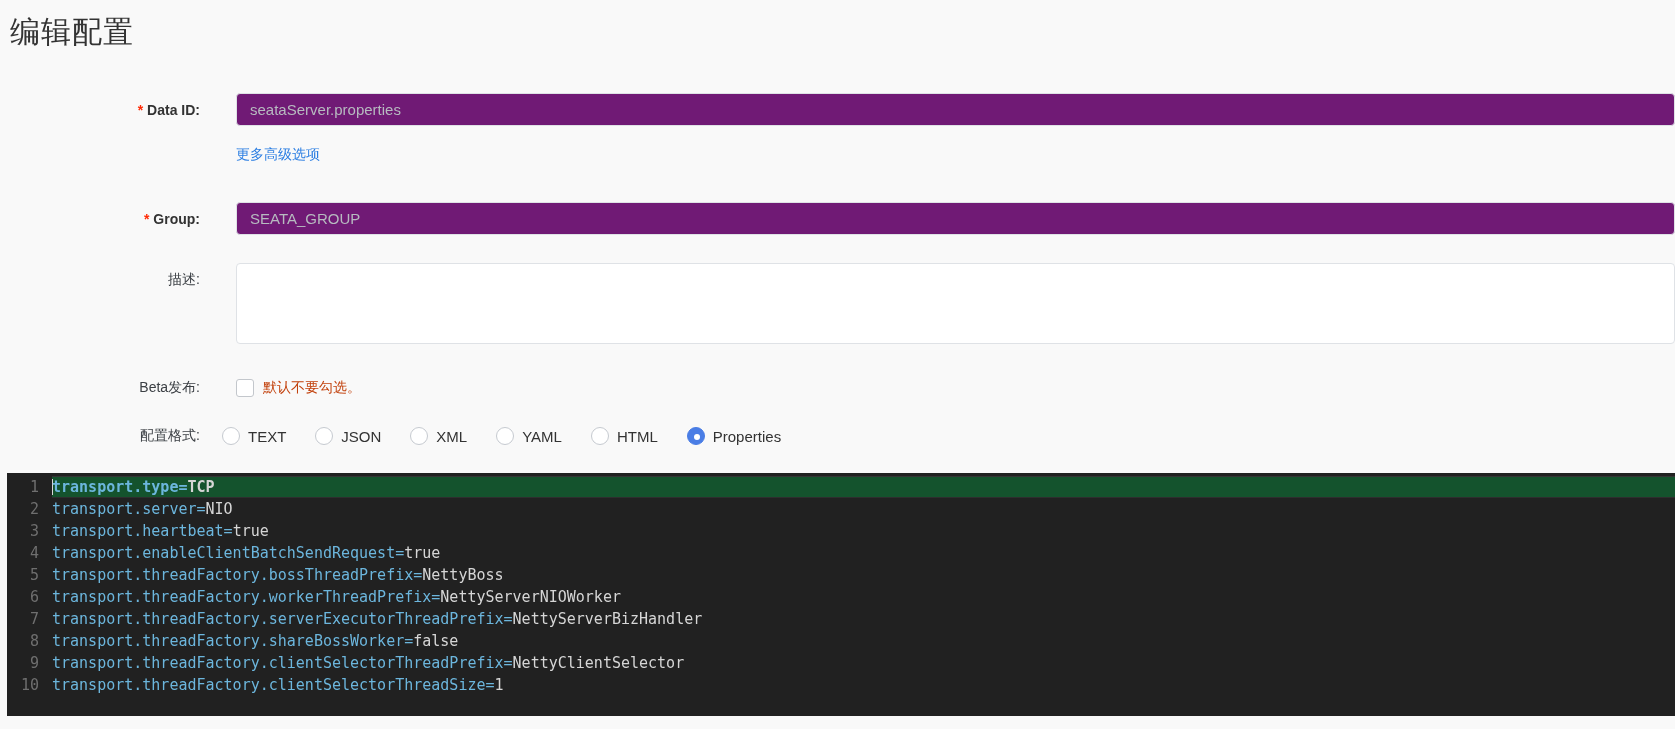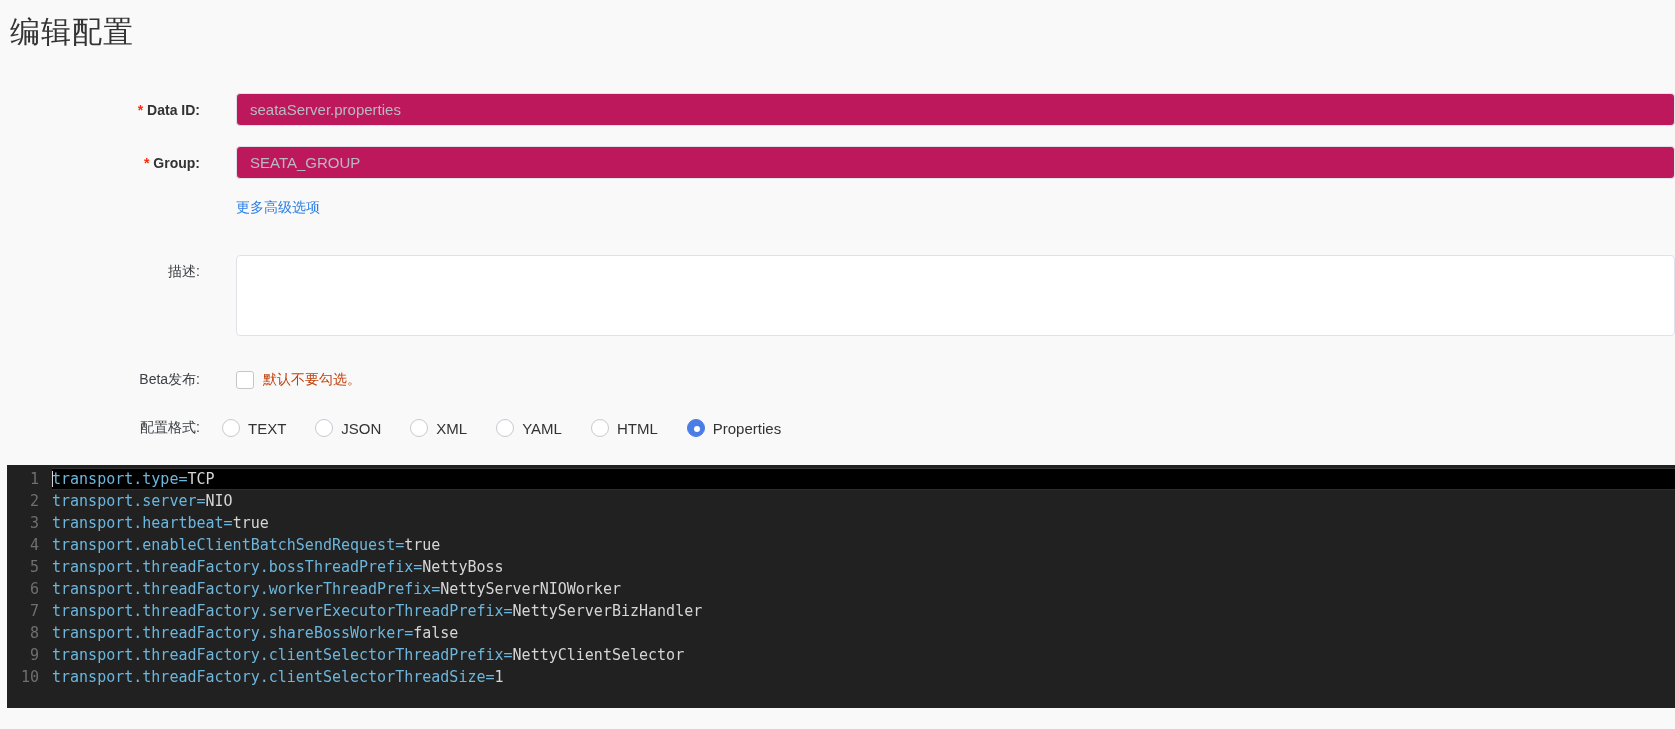--- a/index.html
+++ b/index.html
@@ -19,21 +19,21 @@
   .label-col {
     width:200px; flex:0 0 200px; text-align:right;
     font-size:14px; color:#3c4045; padding-top:0;
   }
   .label-col.en { font-weight:bold; color:#333; }
   .req-star { color:#ff2b06; font-weight:bold; margin-right:4px; font-size:14px; }
   .field-col { flex:1 1 auto; margin-left:36px; display:flex; align-items:center; }
 
   .text-input {
     width:100%; height:33px; border:1px solid #dfe2e6; border-radius:4px;
-    background:#be185d; color:#b7bbc0; font-size:15px; padding:0 13px;
+    background:#701a75; color:#b7bbc0; font-size:15px; padding:0 13px;
     font-family:"Liberation Sans","DejaVu Sans",sans-serif; outline:none;
   }
   .link { color:#2a7de2; font-size:14px; text-decoration:none; cursor:pointer; }
   .desc-textarea {
     width:100%; height:81px; border:1px solid #dfe2e6; border-radius:4px;
     background:#ffffff; resize:none; outline:none; font-size:14px; padding:8px 12px;
     font-family:"Liberation Sans","DejaVu Sans",sans-serif; color:#333;
   }
   .checkbox {
     width:18px; height:18px; border:1px solid #c3c7cc; border-radius:3px;
@@ -67,21 +67,21 @@
     font-family:"DejaVu Sans Mono","Liberation Mono",monospace;
     font-size:15px; line-height:22px; padding-top:3px;
   }
   .code-line { display:flex; height:22px; }
   .ln {
     flex:0 0 45px; text-align:right; padding-right:13px;
     color:#6f6f6f; user-select:none;
   }
   .code-text { flex:1 1 auto; white-space:pre; }
   .code-line.active .code-text {
-    background:#000000; box-shadow:0 1px 0 #343434 inset, 0 -1px 0 #2e2e2e inset;
+    background:#14532d; box-shadow:0 1px 0 #343434 inset, 0 -1px 0 #2e2e2e inset;font-weight:bold;
   }
   .code-line.active .code-text::before {
     content:""; display:inline-block; width:1px; height:16px;
     background:#d8d8d8; vertical-align:-3px; margin-right:-1px;
   }
   .tok-key { color:#6cb6dd; }
   .tok-val { color:#d6d6d6; }
 </style>
 </head>
 <body>
@@ -90,31 +90,31 @@
 
 <div class="form">
 
   <div class="form-row">
     <div class="label-col en"><span class="req-star">*</span><span>Data ID:</span></div>
     <div class="field-col">
       <input class="text-input" disabled="" value="seataServer.properties" style="">
     </div>
   </div>
 
+  <div class="form-row" style="margin-bottom:38px;">
+    <div class="label-col"></div>
+    <div class="field-col">
+      <a class="link">更多高级选项</a>
+    </div>
+  </div>
+
   <div class="form-row">
     <div class="label-col en"><span class="req-star">*</span><span>Group:</span></div>
     <div class="field-col">
       <input class="text-input" disabled="" value="SEATA_GROUP" style="">
-    </div>
-  </div>
-
-  <div class="form-row" style="margin-bottom:38px;">
-    <div class="label-col"></div>
-    <div class="field-col">
-      <a class="link">更多高级选项</a>
     </div>
   </div>
 
   <div class="form-row top-align" style="margin-bottom:35px;">
     <div class="label-col" style="padding-top:8px;">描述:</div>
     <div class="field-col">
       <textarea class="desc-textarea" style=""></textarea>
     </div>
   </div>
 

